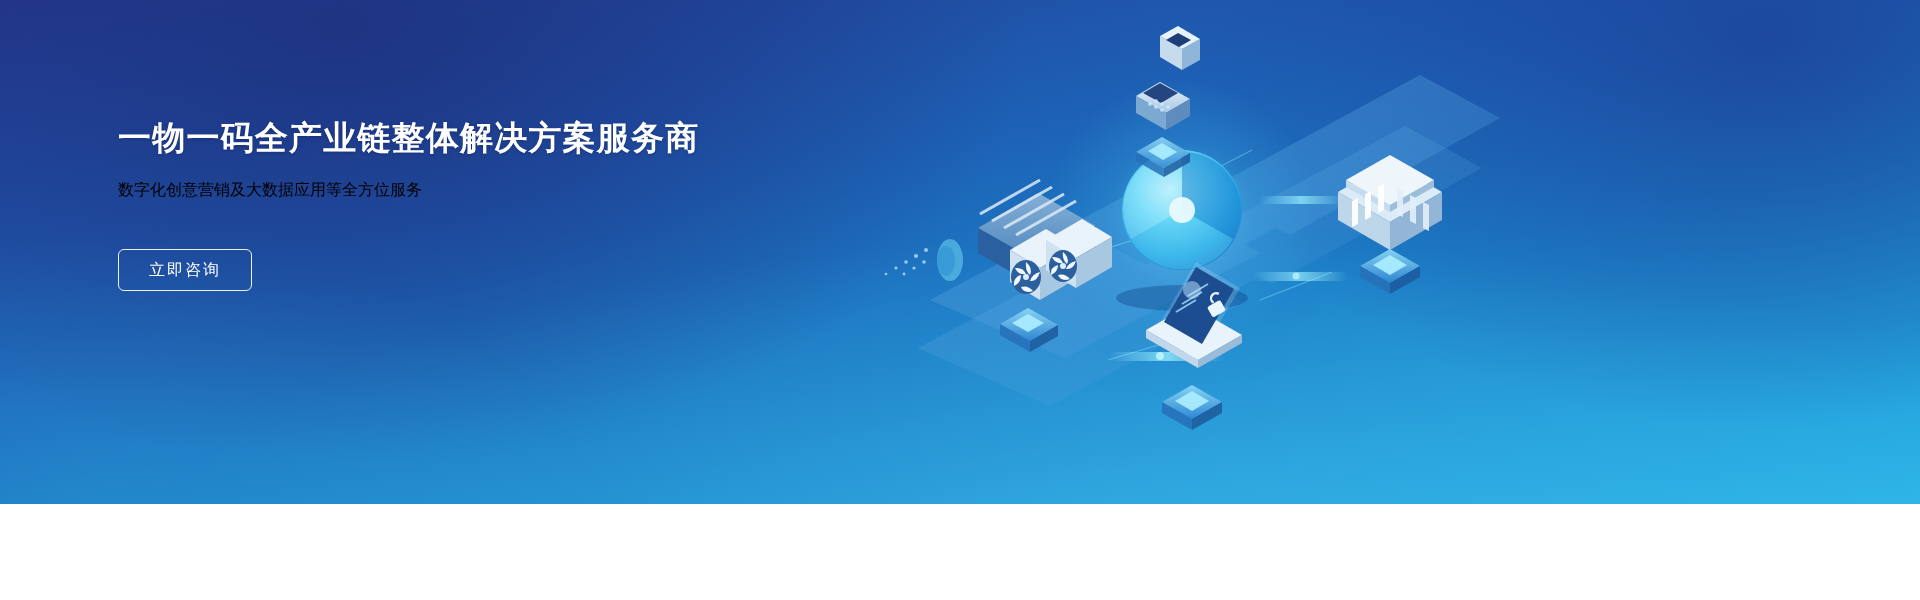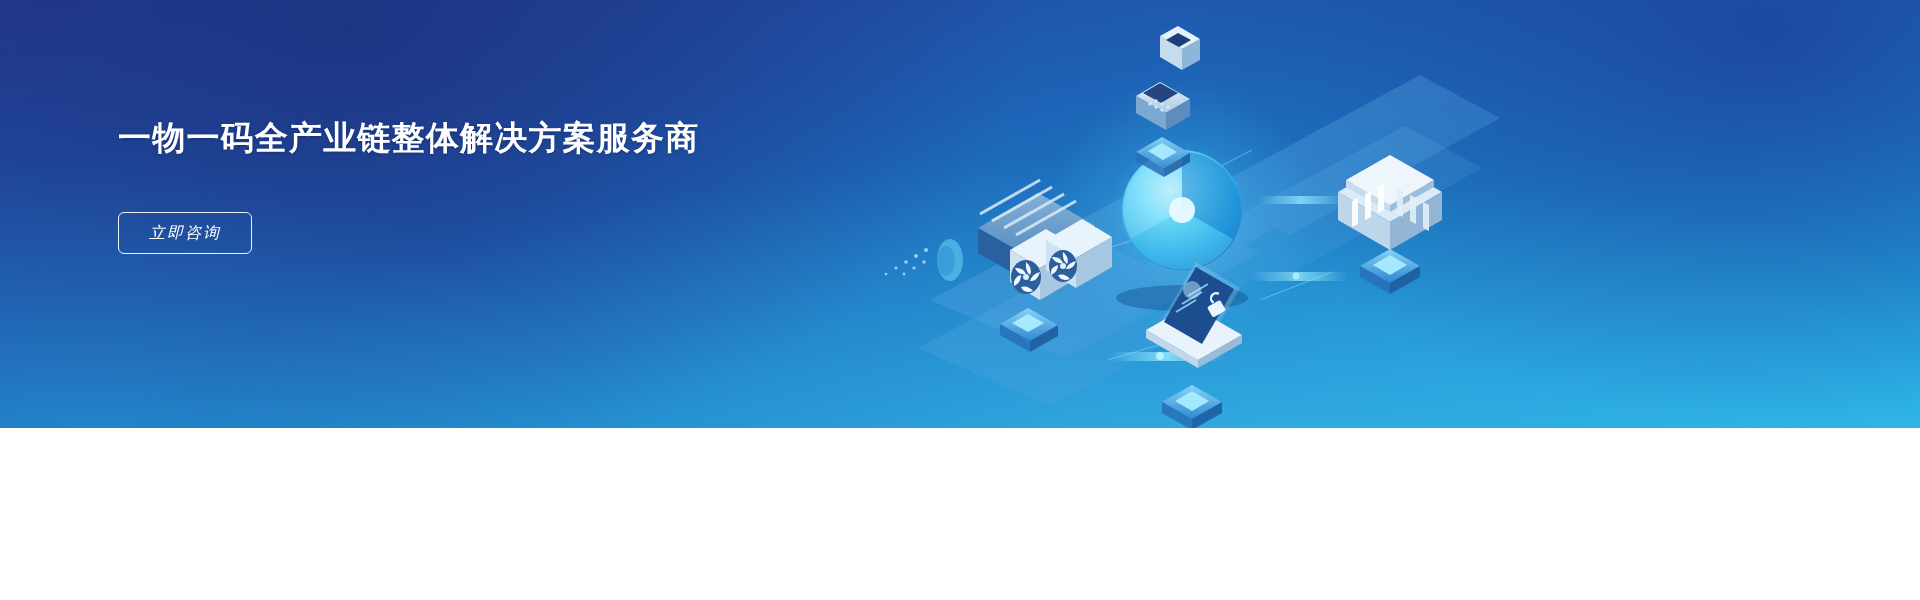--- a/index.html
+++ b/index.html
@@ -1,21 +1,21 @@
 <!DOCTYPE html>
 <html><head>
 <meta charset="utf-8">
 <style>
   html,body{margin:0;padding:0;}
   body{
     width:1920px;height:600px;overflow:hidden;
     font-family:"Liberation Sans","DejaVu Sans",sans-serif;
   }
   .banner{
-    position:relative;width:1920px;height:428px;overflow:hidden;
+    position:relative;width:1920px;height:504px;overflow:hidden;
     background:
       radial-gradient(ellipse 1100px 700px at 18% 6%, rgba(30,52,130,0.95) 0%, rgba(30,52,130,0.0) 62%),
       radial-gradient(ellipse 900px 600px at 92% 8%, rgba(28,60,150,0.75) 0%, rgba(28,60,150,0) 65%),
       linear-gradient(168deg,#27368f 0%, #21489f 14%, #1d62b6 38%, #1c82c9 62%, #23a3dd 86%, #2cb4e6 100%);
   }
   
   .sheen{
     position:absolute;inset:0;
     background:
       radial-gradient(ellipse 1400px 420px at 60% 105%, rgba(90,200,240,0.28) 0%, rgba(90,200,240,0) 70%),
@@ -31,37 +31,38 @@
     text-shadow:0 1px 3px rgba(10,25,70,0.35);
   }
   .sub{
     color:#eaf4ff;font-size:16.5px;line-height:32px;letter-spacing:0.6px;
     margin:0;font-weight:400;
   }
   .cta{
     margin-top:32px;display:inline-block;
     padding:12px 30px;border:1px solid rgba(255,255,255,0.92);
     border-radius:6px;color:#ffffff;font-size:16px;letter-spacing:2px;
-    background:transparent;cursor:pointer;line-height:1;font-style:italic;
+    background:transparent;cursor:pointer;line-height:1;
   }
 
   
   .illus{position:absolute;left:860px;top:0;width:700px;height:600px;}
   .illus svg{display:block;width:700px;height:600px;}
 </style>
 </head>
 <body>
 
 <div class="banner">
   <div class="sheen"></div>
 
   <div class="copy">
     <h1 class="headline">一物一码全产业链整体解决方案服务商</h1>
     <p class="sub">
       </p>
+      <div>数字化创意营销及大数据应用等全方位服务</div>
     <p></p>
     <div class="cta">立即咨询</div>
   </div>
 
   <div class="illus">
     <svg viewBox="0 0 700 600" xmlns="http://www.w3.org/2000/svg">
       <defs>
         <linearGradient id="panelG" x1="0" y1="0" x2="1" y2="1">
           <stop offset="0%" stop-color="#6fb6ea" stop-opacity="0.42"></stop>
           <stop offset="60%" stop-color="#4f9ddd" stop-opacity="0.30"></stop>

